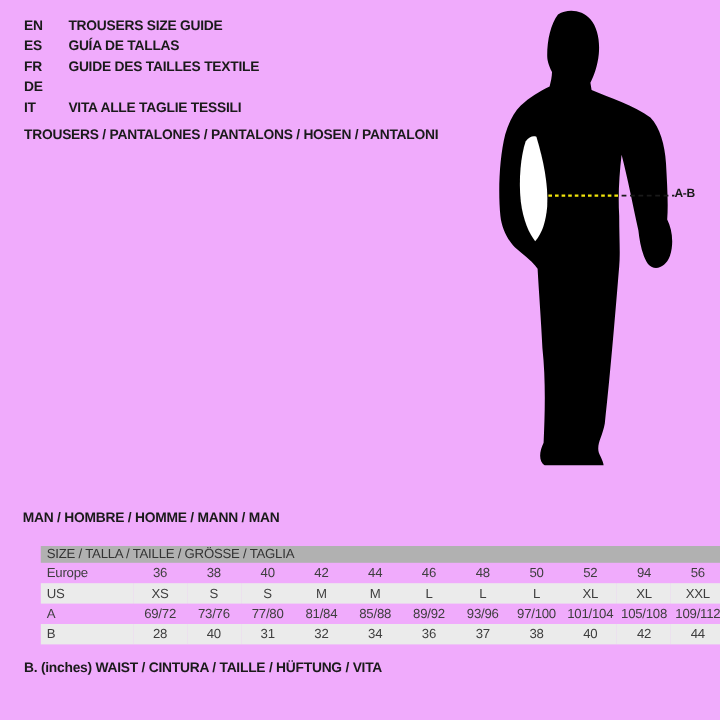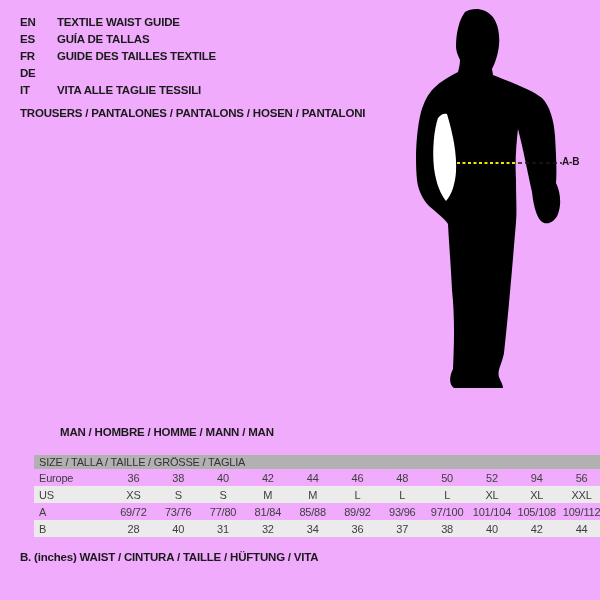--- a/index.html
+++ b/index.html
@@ -22,21 +22,21 @@
   .garment-title { position: absolute; left: 20px; top: 107px;
                    font-size: 11.5px; font-weight: bold; letter-spacing: -0.2px; }
 
   
   .silhouette { position: absolute; left: 405px; top: 8px; }
   .ab-label { position: absolute; left: 562px; top: 156px;
               font-size: 10px; font-weight: bold; letter-spacing: -0.2px; }
 
   
   .section-title { position: absolute; left: 19px; top: 426px;
-                   font-size: 11.5px; font-weight: bold; letter-spacing: -0.2px; margin-left: 41px; }
+                   font-size: 11.5px; font-weight: bold; letter-spacing: -0.2px; }
 
   
   .size-table { position: absolute; left: 34px; top: 455px; width: 570px;
                 border-collapse: collapse; table-layout: fixed;
                 font-size: 11px; color: #3e3e3e; letter-spacing: -0.2px; }
   .size-table th { height: 14px; font-weight: normal; text-align: left;
                    padding-left: 5px; color: #333333; }
   .size-table td { height: 17px; text-align: center; vertical-align: middle; padding: 0; }
   .size-table td.rowlabel { text-align: left; padding-left: 5px; }
 
@@ -46,21 +46,21 @@
               line-height: 15.5px; }
 </style>
 </head>
 <body>
 
 <div class="canvas">
 
   <div class="langs">
     <div class="lang-row">
       <span class="lang-code">EN</span>
-      <span class="lang-label">TEXTILE WAIST GUIDE</span>
+      <span class="lang-label">TROUSERS SIZE GUIDE</span>
     </div>
     <div class="lang-row">
       <span class="lang-code">ES</span>
       <span class="lang-label">GUÍA DE TALLAS</span>
     </div>
     <div class="lang-row">
       <span class="lang-code">FR</span>
       <span class="lang-label">GUIDE DES TAILLES TEXTILE</span>
     </div>
     <div class="lang-row">

